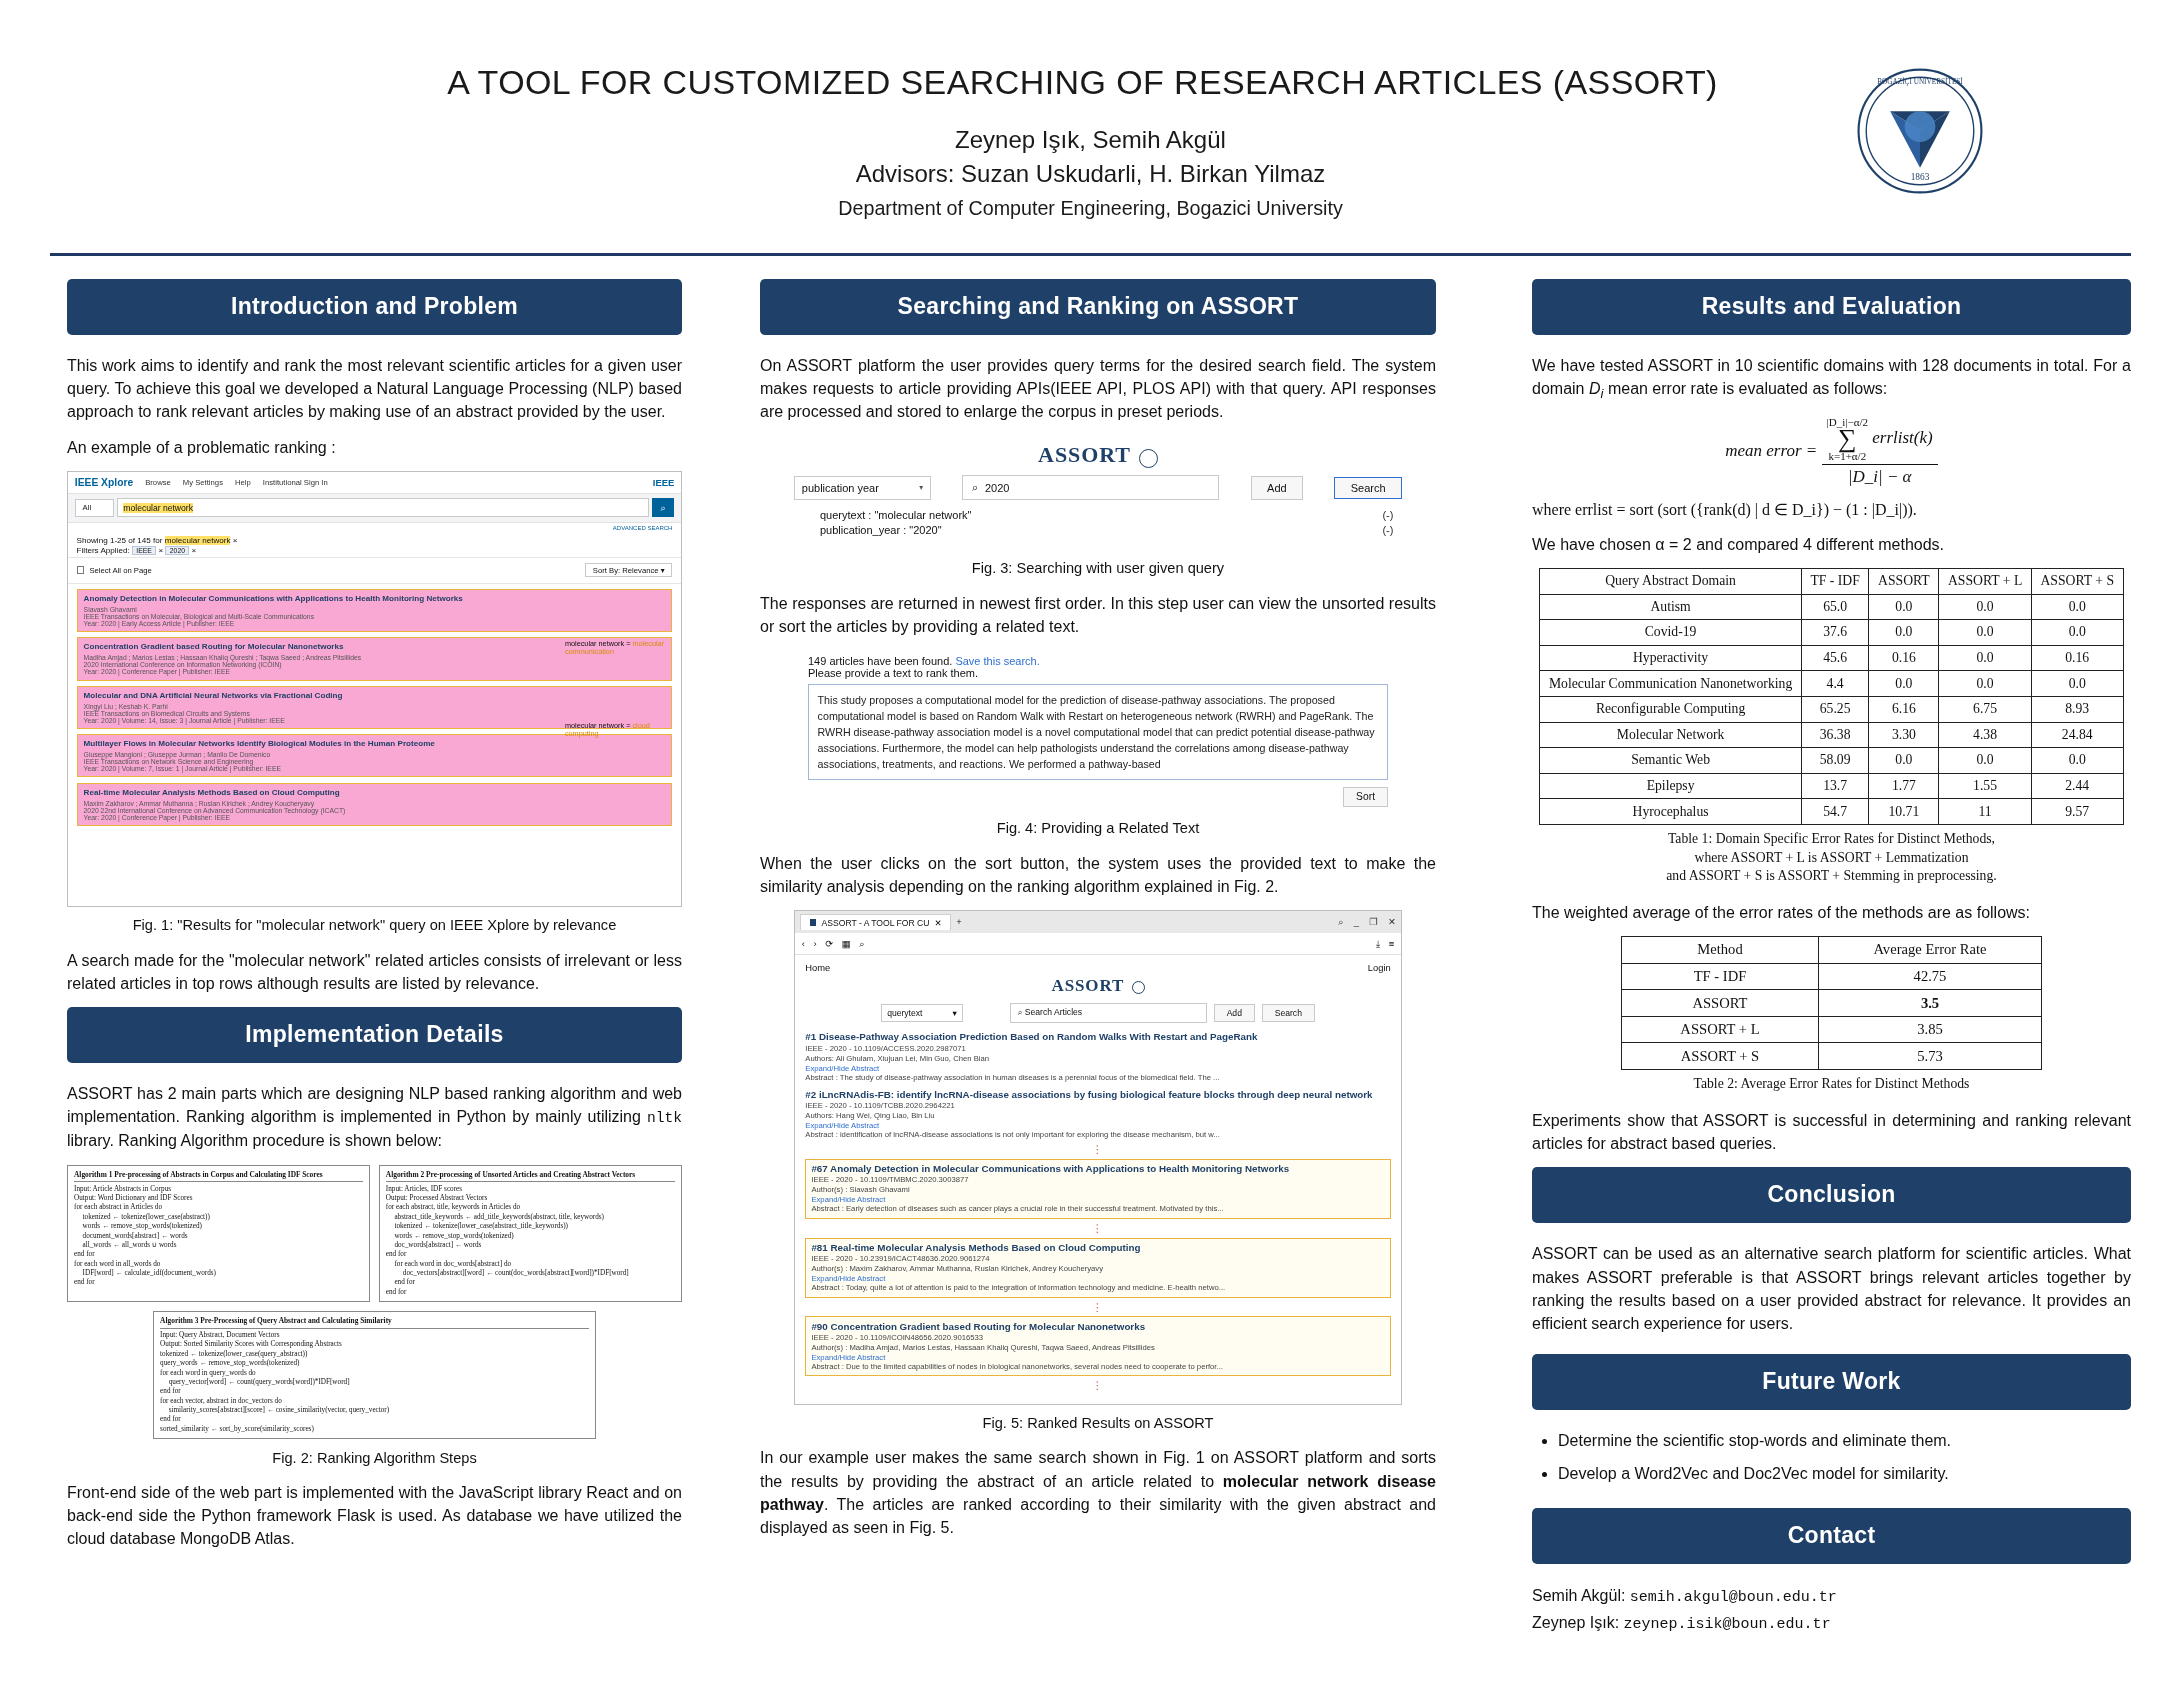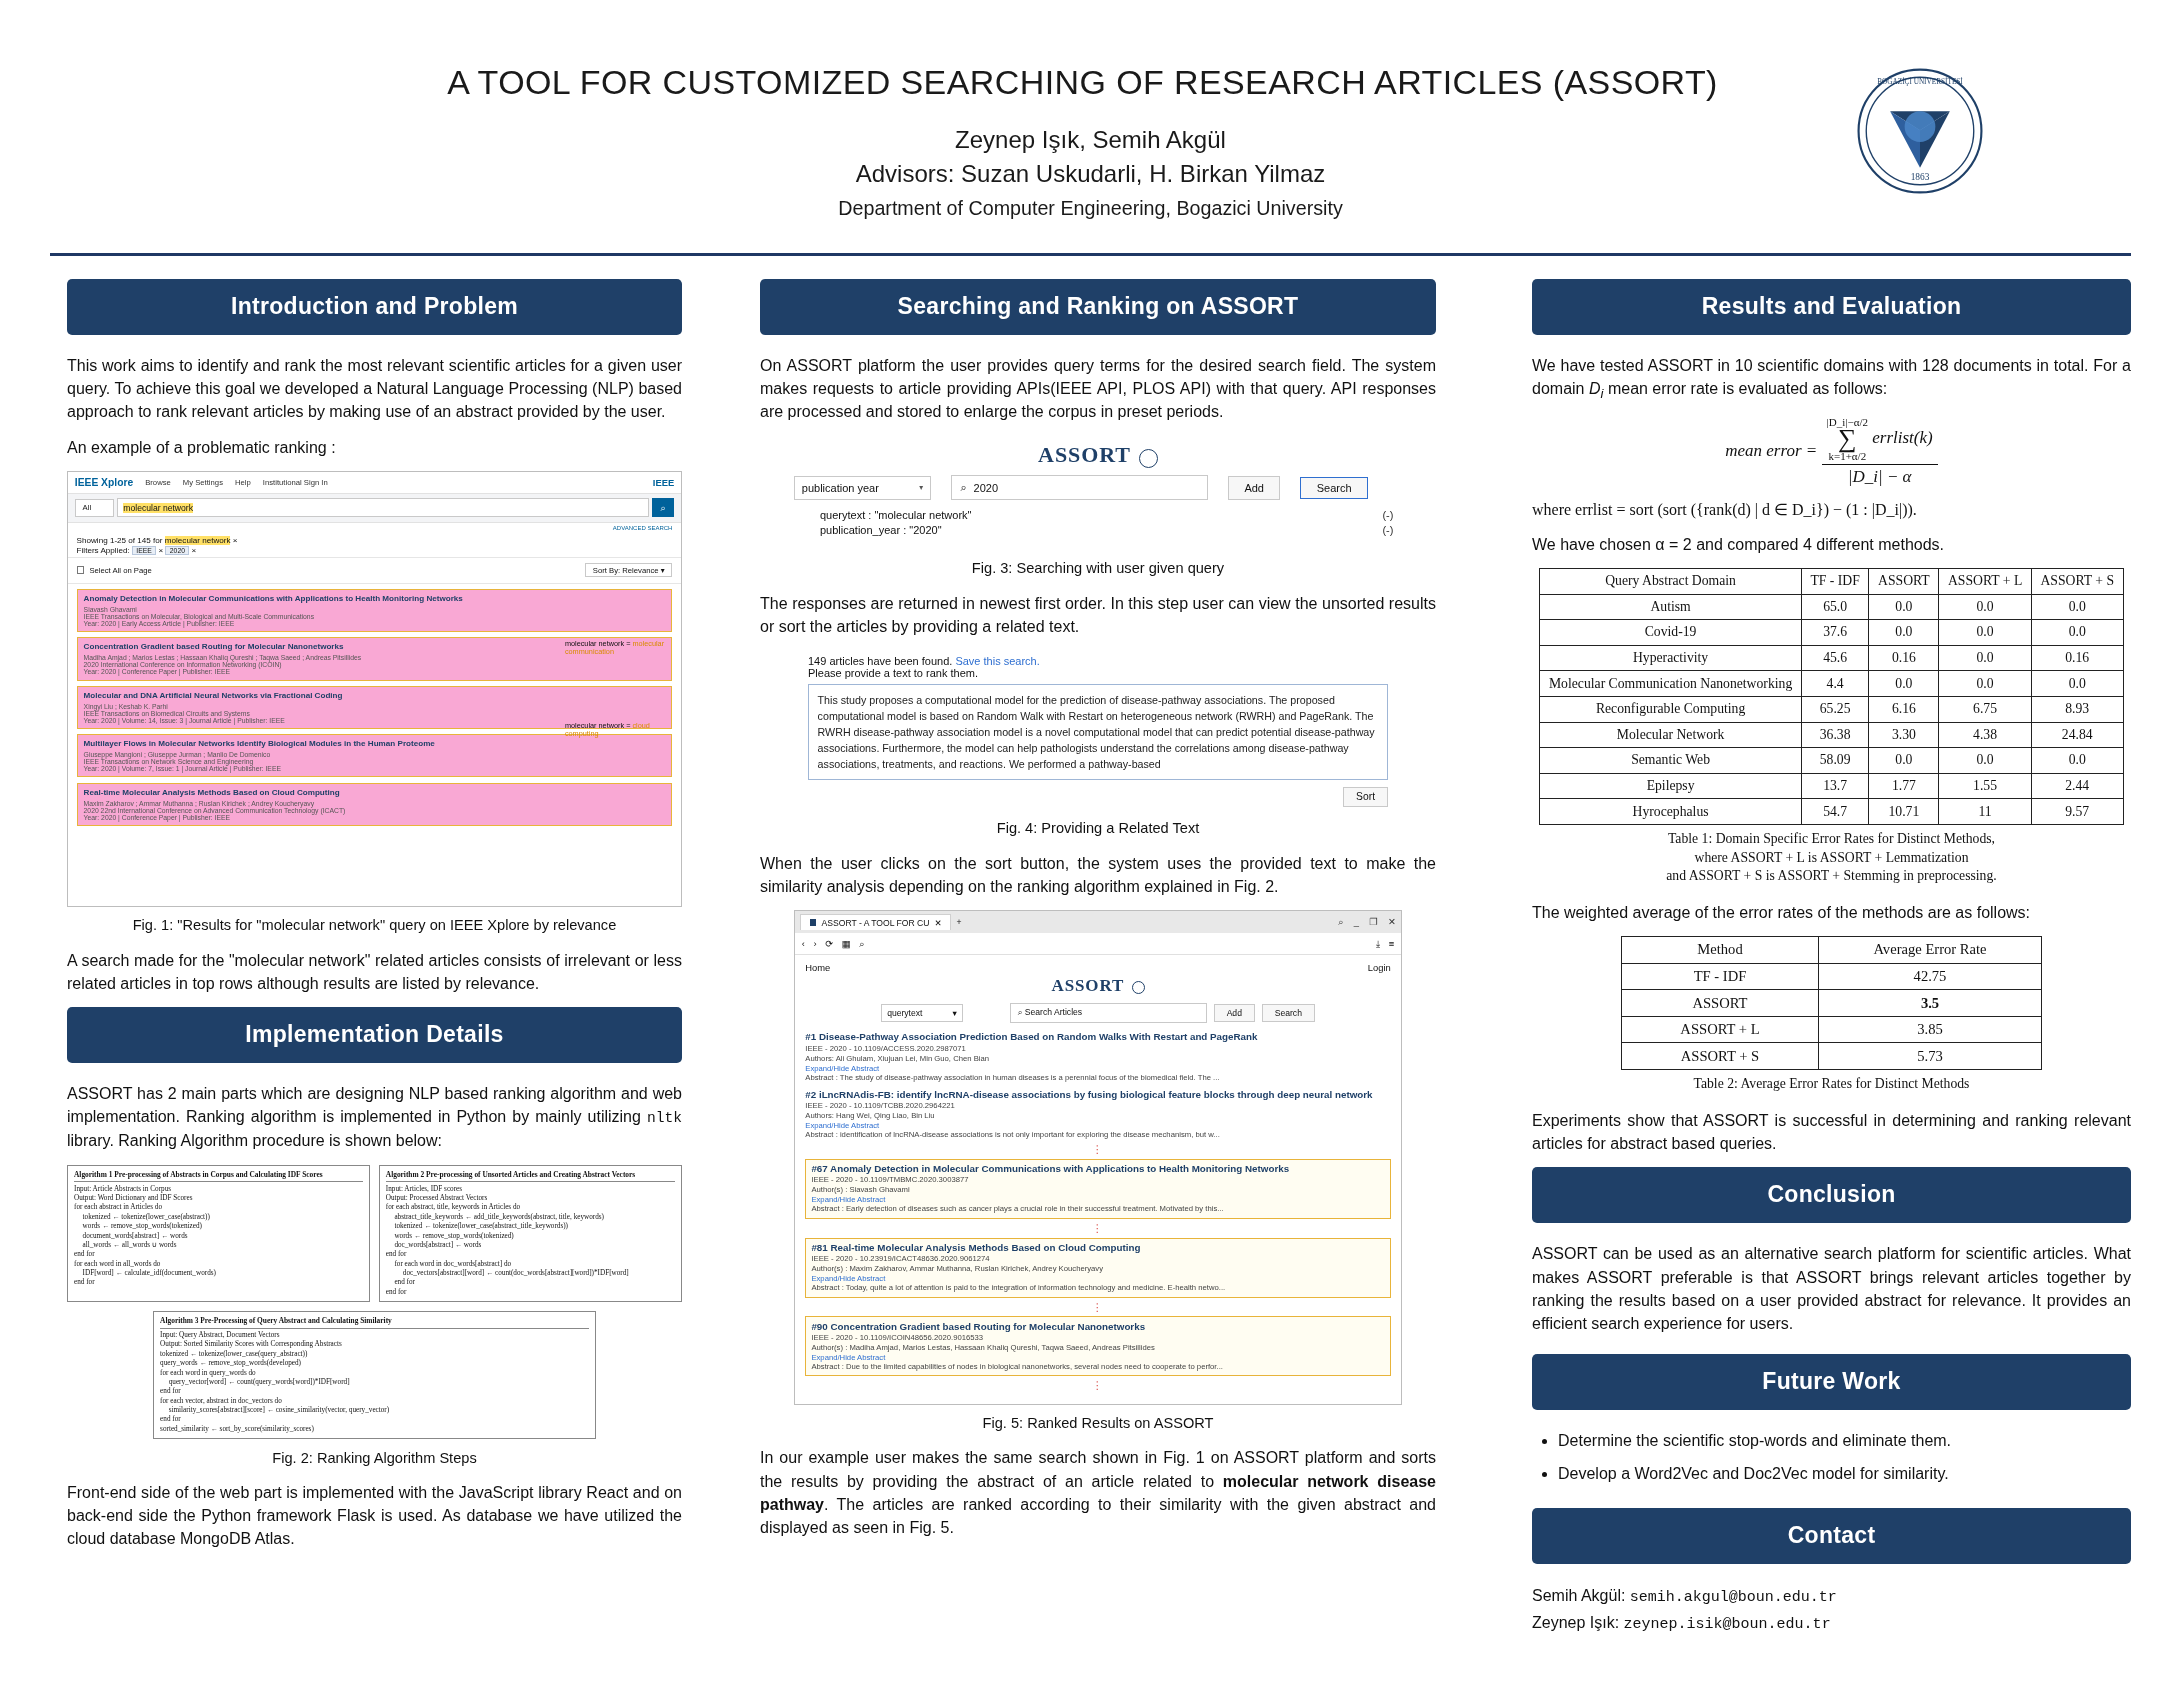--- a/index.html
+++ b/index.html
@@ -69,21 +69,21 @@
   .rescard { border:0.9px solid #e8b43a; background:#f9a8d4; padding:4.3px 6px; margin-bottom:5.1px; }
   .rescard .t { color:#1f4068; font-weight:bold; font-size:8.1px; line-height:1.25; }
   .rescard .a { color:#555; font-size:6.8px; margin-top:1.7px;}
   .rescard .m { color:#555; font-size:6.8px; }
   .annot { position:absolute; right:5.1px; font-size:7.3px; color:#111; line-height:1.15; }
   .annot .orange { color:#d98b00; }
 
   
   .assortbar { text-align:center; margin-bottom:6.8px; }
   .assort-logo { font-weight:bold; font-size:22px; color:#1f4068; letter-spacing:0.9px; font-family:"Liberation Serif", serif;}
-  .srchrow { display:flex; align-items:center; gap:20px; justify-content:flex-start; }
+  .srchrow { display:flex; align-items:center; gap:20px; justify-content:space-between; }
   .sel { border:0.9px solid #c9c9c9; background:#fff; font-size:11px; padding:5.1px 6.8px; width:137px; display:flex; align-items:center;}
   .sel .cv { margin-left:auto; font-size:7.7px; color:#555;}
   .txtinp { border:0.9px solid #c9c9c9; background:#fff; font-size:11px; padding:5.1px 8.6px; width:257px; display:flex; align-items:center; gap:6.8px;}
   .btn-g { border:0.9px solid #c9c9c9; background:#f7f7f7; font-size:11px; padding:5.1px 15.4px;}
   .btn-b { border:1.7px solid #2f6fd0; background:#f7f7f7; font-size:11px; padding:4.3px 15.4px;}
   .qlist { font-size:11px; margin-top:8.6px; padding-left:26px; }
   .qlist li { margin:2.6px 0; display:flex; }
   .qlist .minus { margin-left:auto; padding-right:8.6px; color:#333;}
 
   
@@ -286,21 +286,21 @@
           <div class="ind2">doc_vectors[abstract][word] ← count(doc_words[abstract][word])*IDF[word]</div>
           <div class="ind1">end for</div>
           <div>end for</div>
         </div>
       </div>
       <div class="algbox algmid">
         <div class="h">Algorithm 3 Pre-Processing of Query Abstract and Calculating Similarity</div>
         <div>Input: Query Abstract, Document Vectors</div>
         <div>Output: Sorted Similarity Scores with Corresponding Abstracts</div>
         <div>tokenized ← tokenize(lower_case(query_abstract))</div>
-        <div>query_words ← remove_stop_words(developed)</div>
+        <div>query_words ← remove_stop_words(tokenized)</div>
         <div>for each word in query_words do</div>
         <div class="ind1">query_vector[word] ← count(query_words[word])*IDF[word]</div>
         <div>end for</div>
         <div>for each vector, abstract in doc_vectors do</div>
         <div class="ind1">similarity_scores[abstract][score] ← cosine_similarity(vector, query_vector)</div>
         <div>end for</div>
         <div>sorted_similarity ← sort_by_score(similarity_scores)</div>
       </div>
     </div>
     <div class="caption">Fig. 2: Ranking Algorithm Steps</div>

